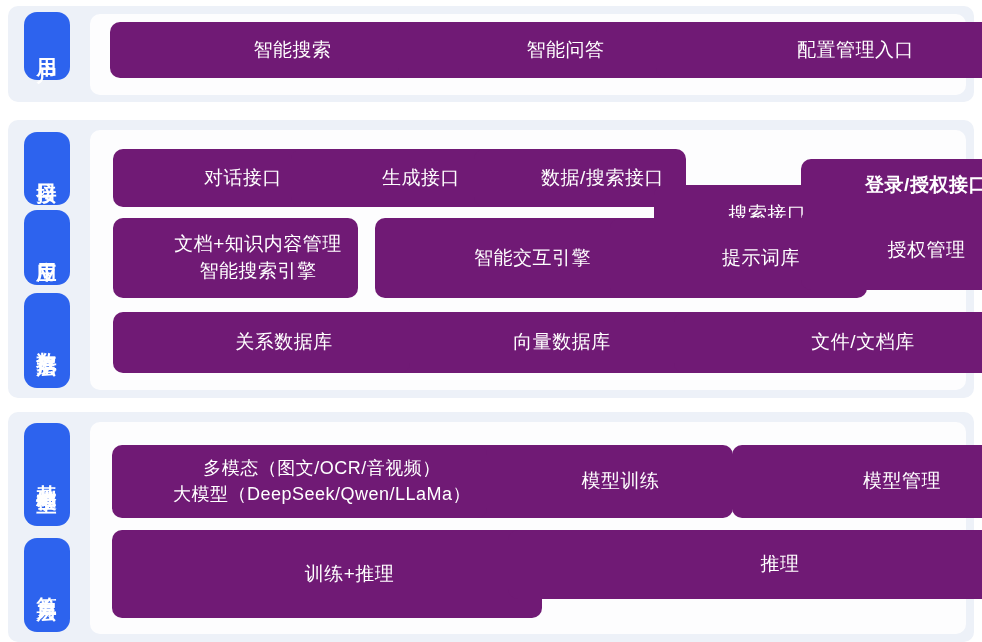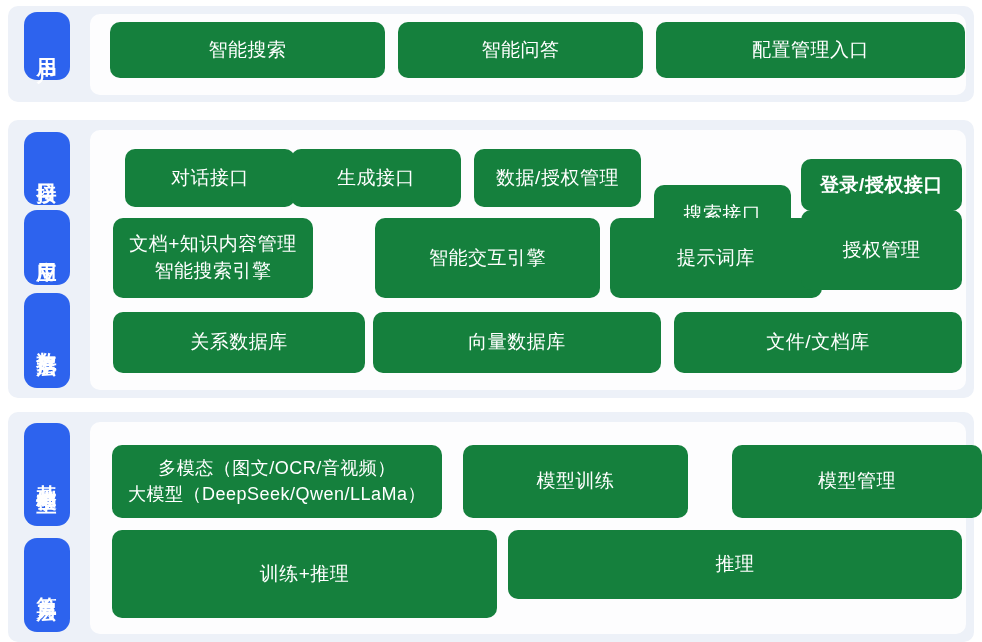--- a/index.html
+++ b/index.html
@@ -37,32 +37,33 @@
     writing-mode: vertical-rl;
     text-orientation: upright;
     color: #ffffff;
     font-size: 20px;
     font-weight: 700;
     letter-spacing: 3px;
     line-height: 1;
   }
   .btn {
     position: absolute;
-    background: #15803d;
+    background: #701a75;
     border-radius: 10px;
     color: #ffffff;
     font-size: 19px;
     font-weight: 500;
     display: flex;
     align-items: center;
     justify-content: center;
     text-align: center;
     white-space: pre-line;
     line-height: 1.4;
     letter-spacing: 0.5px;
+    padding-left: 45px;
   }
 </style>
 </head>
 <body>
 
 <div id="stage">
 
   <div class="band" style="top:6px;height:96px;">
     <div class="pill" style="top:6px;height:68px;">
       <span>用户</span>
@@ -79,23 +80,23 @@
       <span>接口</span>
     </div>
     <div class="pill" style="top:90px;height:75px;">
       <span>应用</span>
     </div>
     <div class="pill" style="top:173px;height:95px;">
       <span>数据层</span>
     </div>
     <div class="panel" style="left:82px;top:10px;width:876px;height:260px;">
 
-      <div class="btn" style="left:23px;top:19px;width:170px;height:58px;margin-left:12px;">对话接口</div>
+      <div class="btn" style="left:23px;top:19px;width:170px;height:58px;">对话接口</div>
       <div class="btn" style="left:201px;top:19px;width:170px;height:58px;">生成接口</div>
-      <div class="btn" style="left:384px;top:19px;width:167px;height:58px;">数据/授权管理</div>
+      <div class="btn" style="left:384px;top:19px;width:167px;height:58px;">数据/搜索接口</div>
       <div class="btn" style="left:564px;top:19px;width:137px;height:58px;margin-top:36px;">搜索接口</div>
       <div class="btn" style="left:711px;top:29px;width:161px;height:52px;font-weight:bold;">登录/授权接口</div>
 
       <div class="btn" style="left:23px;top:88px;width:200px;height:80px;">文档+知识内容管理
 智能搜索引擎</div>
       <div class="btn" style="left:285px;top:88px;width:225px;height:80px;">智能交互引擎</div>
       <div class="btn" style="left:520px;top:88px;width:212px;height:80px;">提示词库</div>
       <div class="btn" style="left:711px;top:80px;width:161px;height:80px;">授权管理</div>
 
       <div class="btn" style="left:283px;top:182px;width:288px;height:61px;">向量数据库</div>

